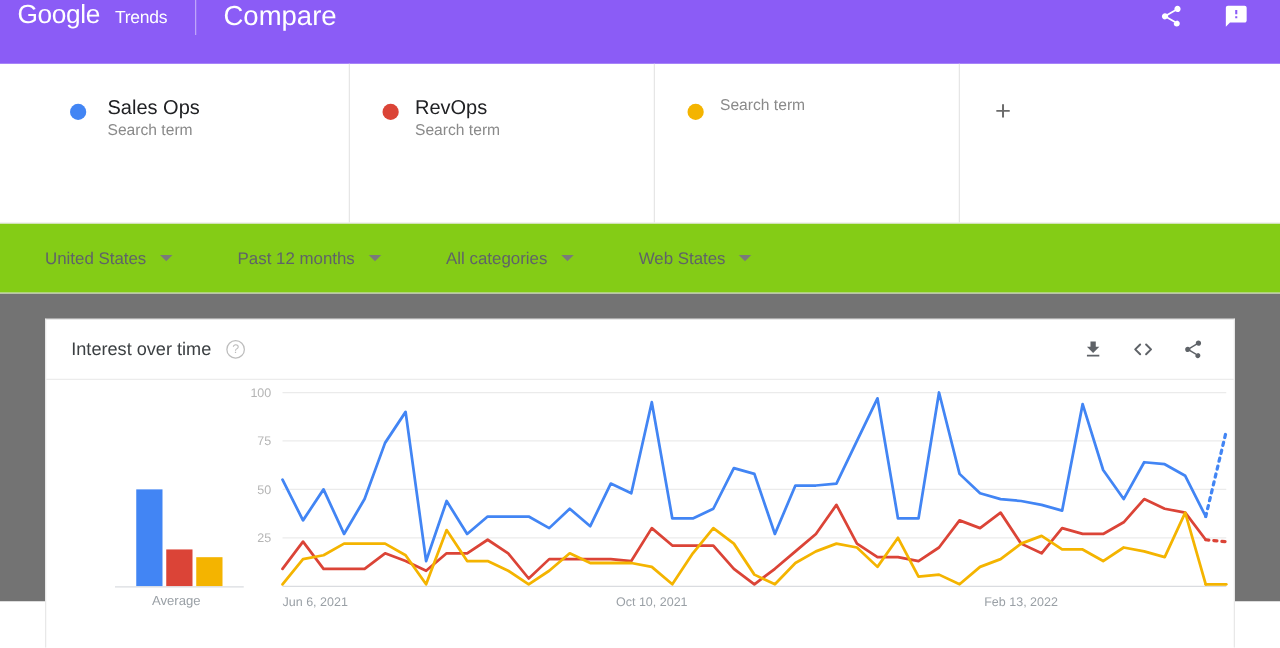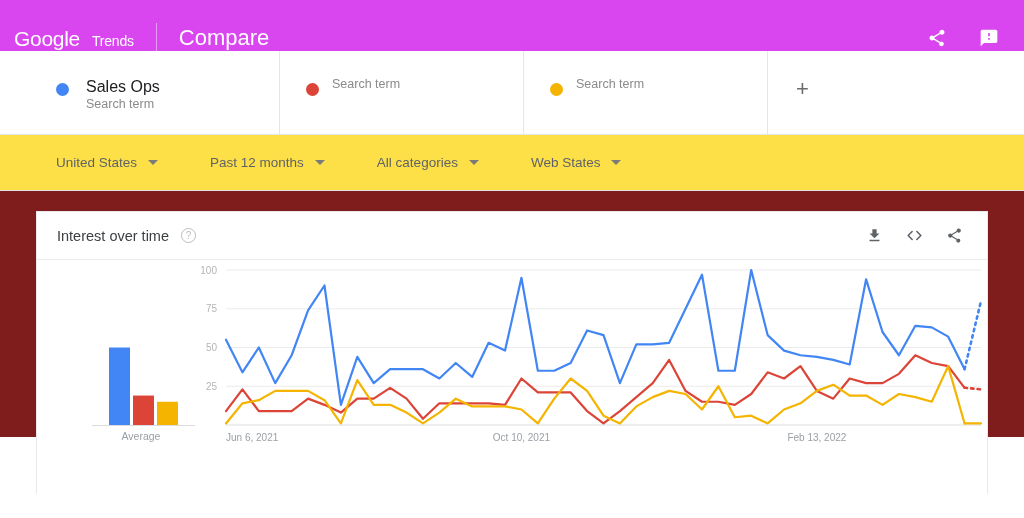--- a/index.html
+++ b/index.html
@@ -7,43 +7,43 @@
     width: 1024px; height: 518px;
     background: #ffffff;
     font-family: "Liberation Sans", sans-serif;
     overflow: hidden;
   }
 
   
   .appbar {
     position: relative;
     height: 51px;
-    background: #d946ef;
+    background: #8b5cf6;
     display: flex;
-    align-items: flex-end;
+    align-items: flex-start;
     padding: 0 22px 0 14px;
   }
   .brand { display: flex; align-items: baseline; }
   .brand .g-word { font-size: 21px; color: #ffffff; letter-spacing: -0.3px; font-weight: 400; }
   .brand .t-word { font-size: 14px; color: #ffffff; letter-spacing: -0.2px; font-weight: 400; margin-left: 12px; }
   .bar-divider {
     width: 1px; height: 28px; background: rgba(255,255,255,0.45);
     margin: 0 22px 0 22px;
   }
   .compare-label { font-size: 22px; color: #ffffff; font-weight: 400; }
   .appbar-actions { margin-left: auto; display: flex; align-items: center; gap: 26px; }
   .appbar-actions .icon-btn {
     width: 26px; height: 26px; display: flex; align-items: center; justify-content: center;
     cursor: pointer;
   }
 
   
   .terms-row {
     display: flex;
-    height: 84px;
+    height: 128px;
     background: #ffffff;
     border-bottom: 1px solid #e6e6e6;
   }
   .term-cell {
     flex: 0 0 244px;
     border-right: 1px solid #e6e6e6;
     padding: 26px 0 0 52px;
     position: relative;
   }
   .term-cell:first-child { flex: 0 0 280px; padding-left: 56px; }
@@ -63,41 +63,41 @@
     padding: 28px 0 0 28px;
     cursor: pointer;
   }
   .plus-sign { font-size: 22px; color: #6b6b6b; font-weight: 300; line-height: 20px; margin-right: 16px; }
   .add-text { font-size: 16px; color: #6b6b6b; line-height: 22px; }
 
   
   .filter-bar {
     display: flex; align-items: center;
     height: 56px;
-    padding-left: 56px;
-    background: #fde047;
+    padding-left: 36px;
+    background: #84cc16;
     border-bottom: 1px solid #e0e0e0;
   }
   .filter {
     display: flex; align-items: center;
     margin-right: 52px;
     cursor: pointer;
   }
   .filter-label { font-size: 13.5px; color: #5f6368; }
   .caret {
     width: 0; height: 0;
     border-left: 5px solid transparent;
     border-right: 5px solid transparent;
     border-top: 5px solid #7a7a7a;
     margin-left: 11px;
   }
 
   
   .page-body {
-    background: #7f1d1d;
+    background: #737373;
     height: 246px;
     padding: 20px 36px 0 36px;
   }
   .card {
     background: #ffffff;
     height: 283px;
     border: 1px solid #e8e8e8;
     border-bottom: none;
     position: relative;
   }
@@ -150,20 +150,21 @@
   <div class="term-cell">
     <span class="dot" style="background:#4285F4;"></span>
     <div class="term-text">
       <div class="term-name">Sales Ops</div>
       <div class="term-sub">Search term</div>
     </div>
   </div>
   <div class="term-cell second">
     <span class="dot" style="background:#DB4437;"></span>
     <div class="term-text">
+      <div class="term-name">RevOps</div>
       <div class="term-sub">Search term</div>
     </div>
   </div>
   <div class="term-cell">
     <span class="dot" style="background:#F4B400;"></span>
     <div class="term-text">
       <div class="term-sub">Search term</div>
     </div>
   </div>
   <div class="add-cell">

